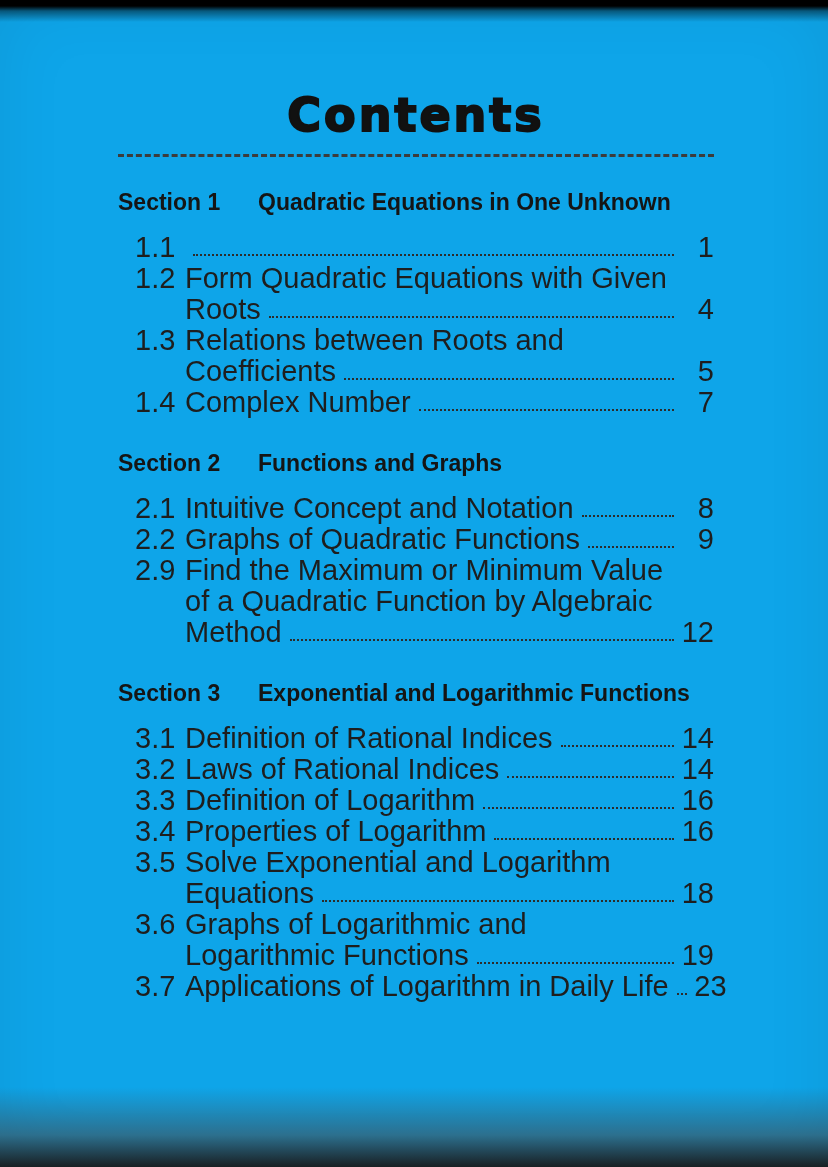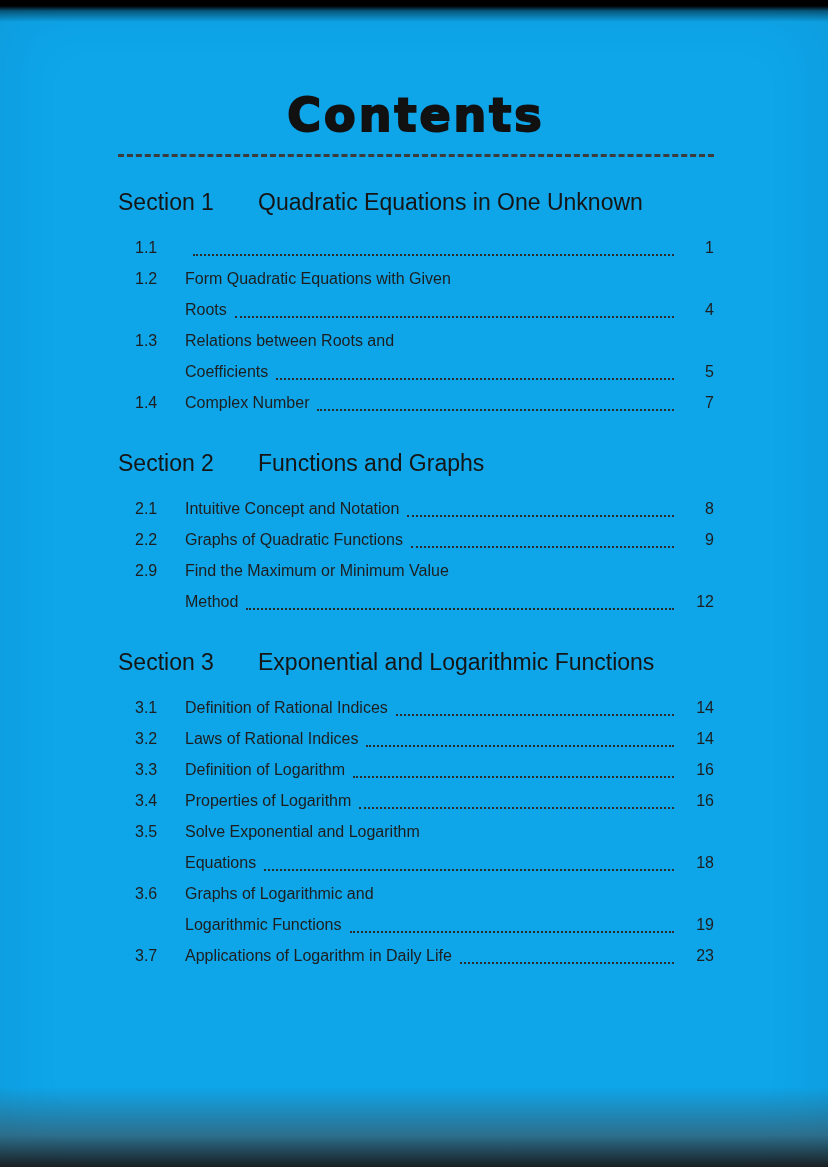--- a/index.html
+++ b/index.html
@@ -42,29 +42,29 @@
   }
   .dashed-rule{
     margin-top:12px;
     border-top:3px dashed #3c3c3c;
     height:0;
   }
   .sec{display:block;}
   .sec-heading{
     display:flex;
     font-size:23px;
-    font-weight:normal;
+    font-weight:bold;
     color:#151515;
     margin:32px 0 16px 0;
   }
   .sec-label{width:140px;flex:none;}
   .sec-title{flex:1;}
   .entry{
     display:flex;
-    font-size:16px;
+    font-size:29px;
     line-height:31px;
     color:#1e1e1e;
   }
   .entry-num{
     flex:none;
     width:50px;
     padding-left:17px;
   }
   .entry-body{
     flex:1;
@@ -175,20 +175,23 @@
               </div>
             </div>
           </div>
           <div class="entry">
             <span class="entry-num">2.9</span>
             <div class="entry-body">
               <div class="line">
                 <span class="line-text">Find the Maximum or Minimum Value</span>
               </div>
               <div class="line">
+                <span class="line-text">of a Quadratic Function by Algebraic</span>
+              </div>
+              <div class="line">
                 <span class="line-text">Method</span>
                 <span class="leader"></span>
                 <span class="page-num">12</span>
               </div>
             </div>
           </div>
         </section>
         <section class="sec">
           <div class="sec-heading">
             <span class="sec-label">Section 3</span>

